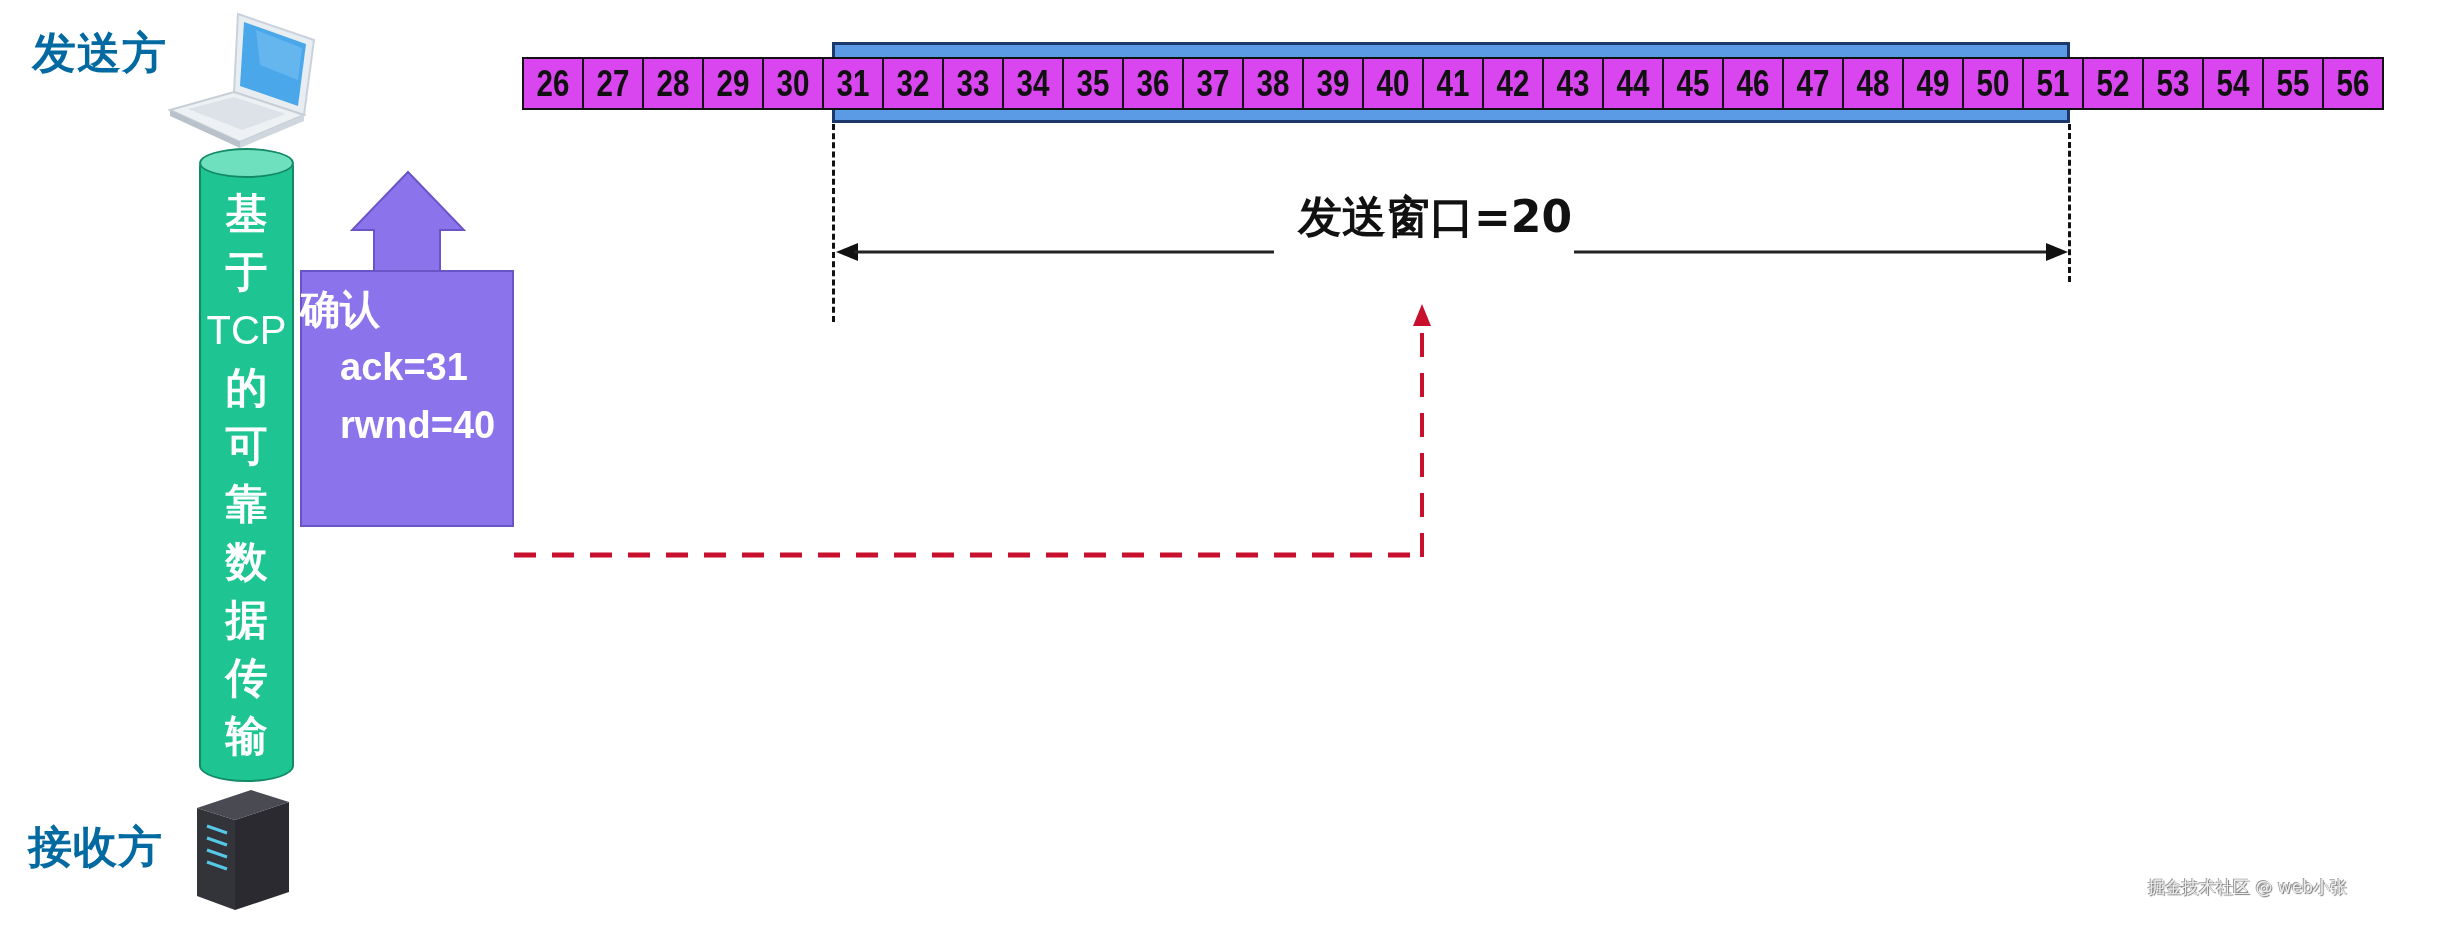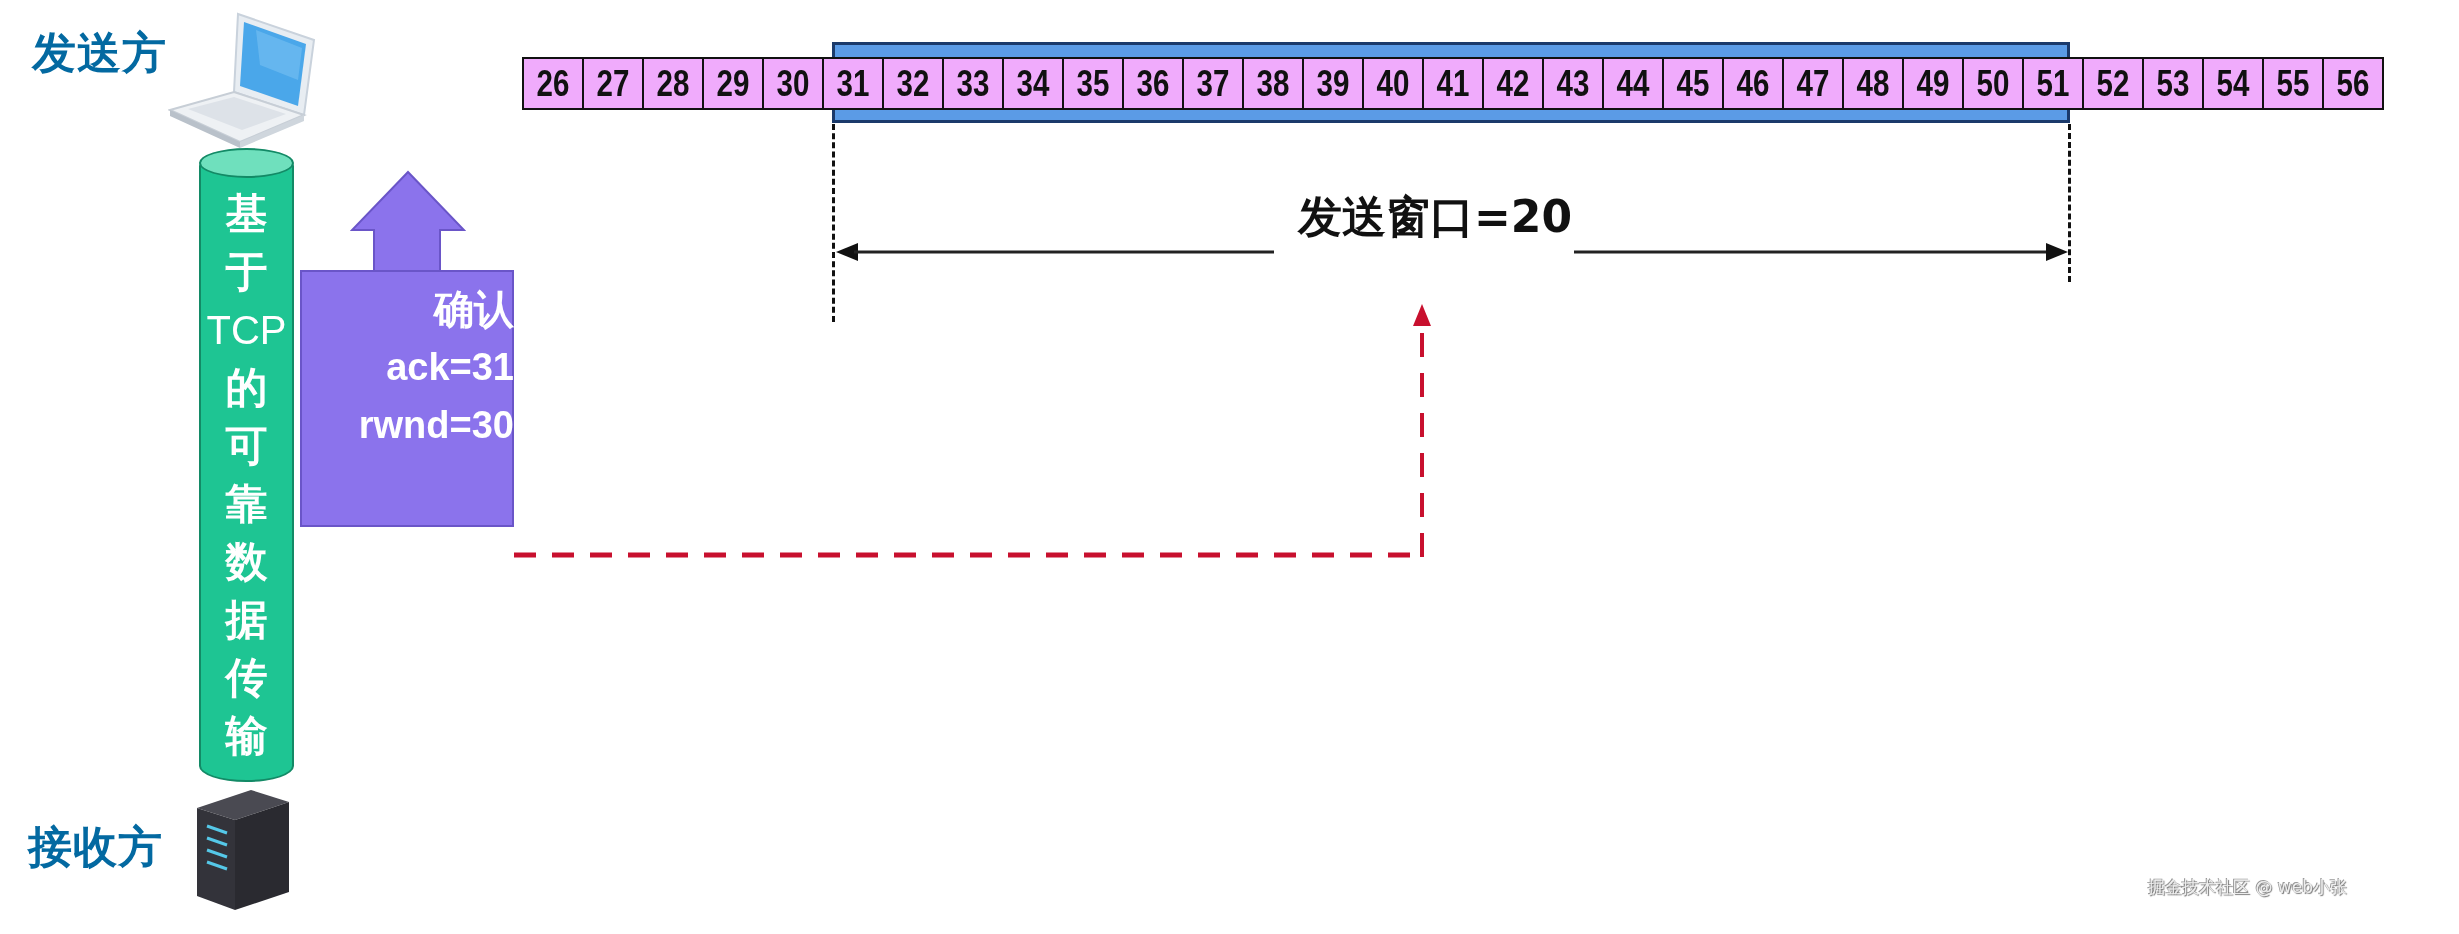--- a/index.html
+++ b/index.html
@@ -5,21 +5,21 @@
   html, body { margin: 0; padding: 0; background: #ffffff; }
   body { width: 2459px; height: 934px; position: relative; overflow: hidden;
          font-family: "Liberation Sans", "DejaVu Sans", sans-serif; }
   .abs { position: absolute; }
 
   .role-label { font-weight: 700; font-size: 44px; color: #0369a1; letter-spacing: 1px;
                 font-family: "DejaVu Sans", sans-serif; white-space: nowrap; }
 
   
   .seq-row { position: absolute; left: 522px; top: 57px; height: 53px; display: flex; }
-  .seq-cell { width: 58px; height: 49px; border: 2px solid #111; margin-left: -2px; background: #f0abfc;
+  .seq-cell { width: 58px; height: 49px; border: 2px solid #111; margin-left: -2px; background: #d946ef;
               display: flex; align-items: center; justify-content: center;
               font-weight: 700; font-size: 36px; color: #111; font-family: "Liberation Sans", sans-serif;
               transform-origin: center; }
   .seq-cell span { display: inline-block; transform: scaleX(0.82); }
   .seq-cell:first-child { margin-left: 0; }
 
   .window-band { position: absolute; left: 832px; top: 42px; width: 1238px; height: 81px;
                  background: #5b9be6; border: 3px solid #1b3a6b; box-sizing: border-box; }
 
   
@@ -33,21 +33,21 @@
   .cyl-top { position: absolute; left: 199px; top: 148px; width: 95px; height: 30px;
              background: #6fe0bd; border: 2px solid #138a66; border-radius: 50%; box-sizing: border-box; }
   .cyl-text { position: absolute; left: 199px; top: 185px; width: 95px; display: flex; flex-direction: column;
               align-items: center; color: #fff; font-weight: 700; font-size: 42px; line-height: 58px;
               font-family: "DejaVu Sans", sans-serif; }
   .cyl-text .latin { font-family: "Liberation Sans", sans-serif; font-weight: 400; font-size: 40px; }
 
   
   .ack-box { position: absolute; left: 300px; top: 270px; width: 214px; height: 257px;
              background: #8b73ec; border: 2px solid #6a55c8; box-sizing: border-box; }
-  .ack-text { position: absolute; left: 300px; top: 280px; width: 214px; text-align: right; color: #fff;
+  .ack-text { position: absolute; left: 300px; top: 280px; width: 214px; text-align: left; color: #fff;
               font-weight: 700; }
   .ack-text .zh { font-size: 40px; line-height: 58px; font-family: "DejaVu Sans", sans-serif; }
   .ack-text .en { font-size: 38px; line-height: 58px; font-family: "Liberation Sans", sans-serif; margin-left: 40px; }
 
   .watermark { position: absolute; left: 2148px; top: 876px; font-size: 17px; color: #ededed;
                text-shadow: 1px 1px 1px #777, -1px -1px 0 #999; white-space: nowrap;
                font-family: "DejaVu Sans", sans-serif; }
 </style>
 </head>
 <body>
@@ -89,21 +89,21 @@
   <line x1="12" y1="74" x2="32" y2="81" stroke="#55c8e8" stroke-width="3"></line>
 </svg>
 
 <svg class="abs" style="left:350px; top:170px;" width="116" height="104" viewBox="0 0 116 104">
   <polygon points="58,2 114,60 90,60 90,104 24,104 24,60 2,60" fill="#8b73ec" stroke="#6a55c8" stroke-width="2"></polygon>
 </svg>
 <div class="ack-box"></div>
 <div class="ack-text">
   <div class="zh">确认</div>
   <div class="en">ack=31</div>
-  <div class="en">rwnd=30</div>
+  <div class="en">rwnd=40</div>
 </div>
 
 <div class="window-band"></div>
 <div class="seq-row" id="seq-row">
     <div class="seq-cell">
       <span>26</span>
     </div>
     <div class="seq-cell">
       <span>27</span>
     </div>

